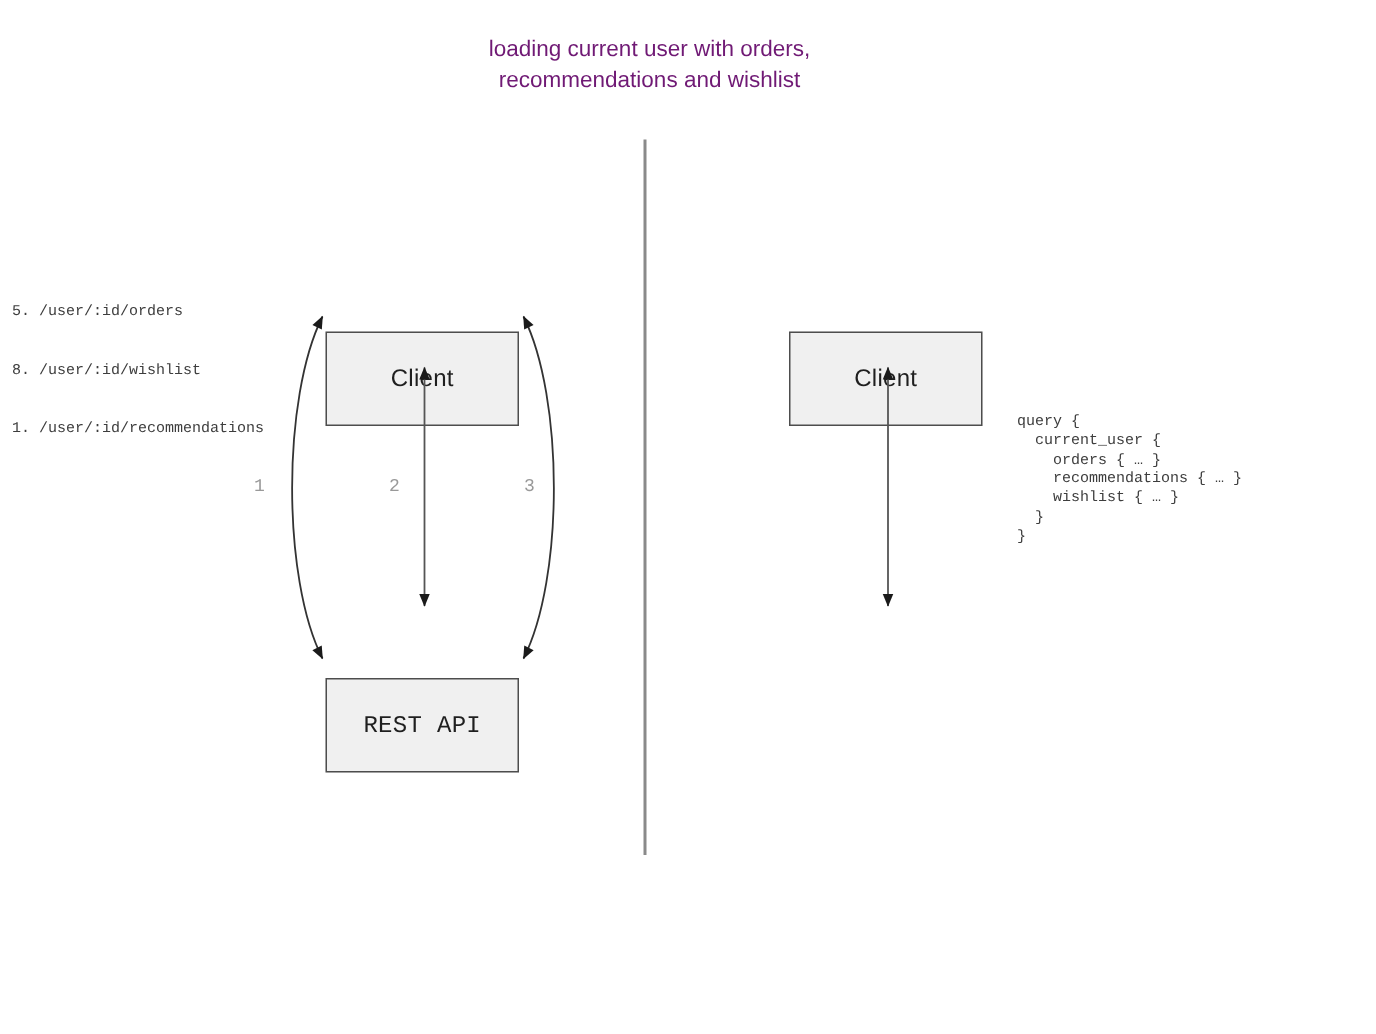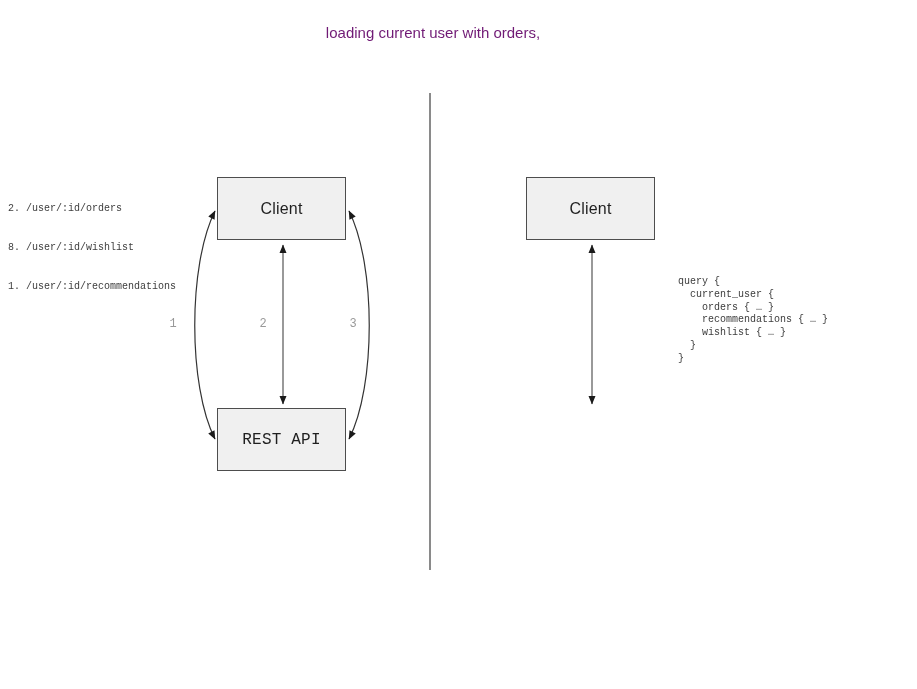--- a/index.html
+++ b/index.html
@@ -59,20 +59,21 @@
     height: 63px;
     background: #f0f0f0;
     border: 1.5px solid #4d4d4d;
     display: flex;
     align-items: center;
     justify-content: center;
     font-size: 16px;
     letter-spacing: 0.2px;
     color: #1f1f1f;
     box-sizing: border-box;
+    margin-top: 44px;
   }
   .node-client-left  { left: 217px; top: 177px; }
   .node-rest         { left: 217px; top: 408px; font-family: Liberation Mono, monospace; }
   .node-client-right { left: 526px; top: 177px; }
   .node-graphql      { left: 526px; top: 408px; }
   .arrow-num {
     position: absolute;
     width: 18px;
     text-align: center;
     font-family: "Liberation Mono", monospace;
@@ -91,26 +92,27 @@
     pointer-events: none;
   }
 </style>
 </head>
 <body>
 
 <div class="canvas">
 
   <div class="title">
     <div>loading current user with orders,</div>
+    <div>recommendations and wishlist</div>
   </div>
 
   <div class="divider"></div>
 
   <div class="mono endpoints">
-    <div>2. /user/:id/orders</div>
+    <div>5. /user/:id/orders</div>
     <div>8. /user/:id/wishlist</div>
     <div>1. /user/:id/recommendations</div>
   </div>
 
   <div class="node node-client-left">
     <span>Client</span>
   </div>
   <div class="node node-rest">
     <span>REST API</span>
   </div>

